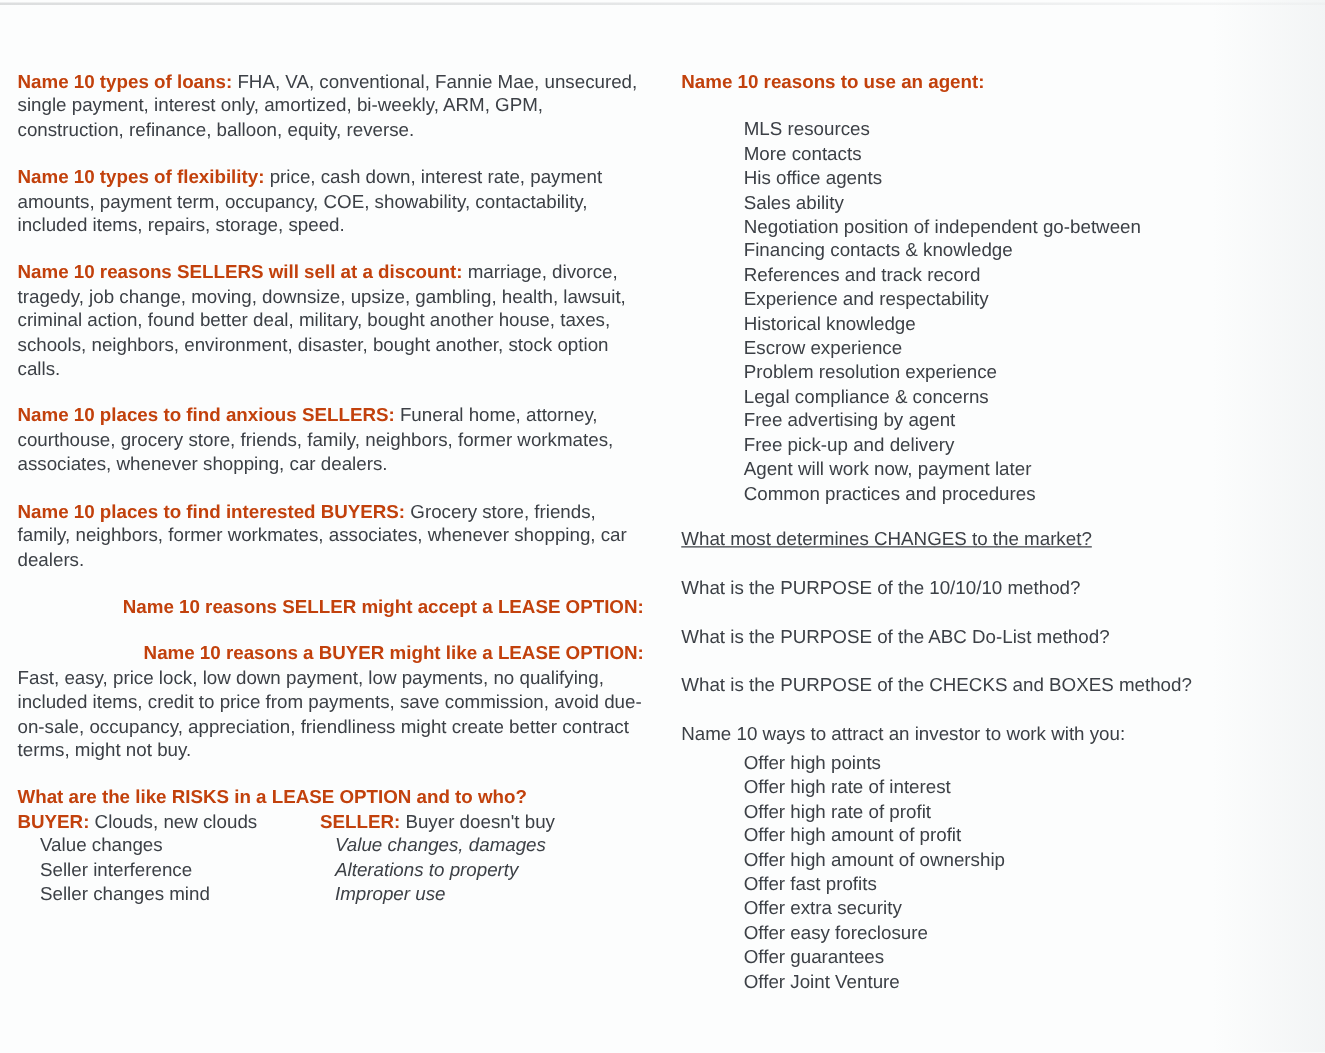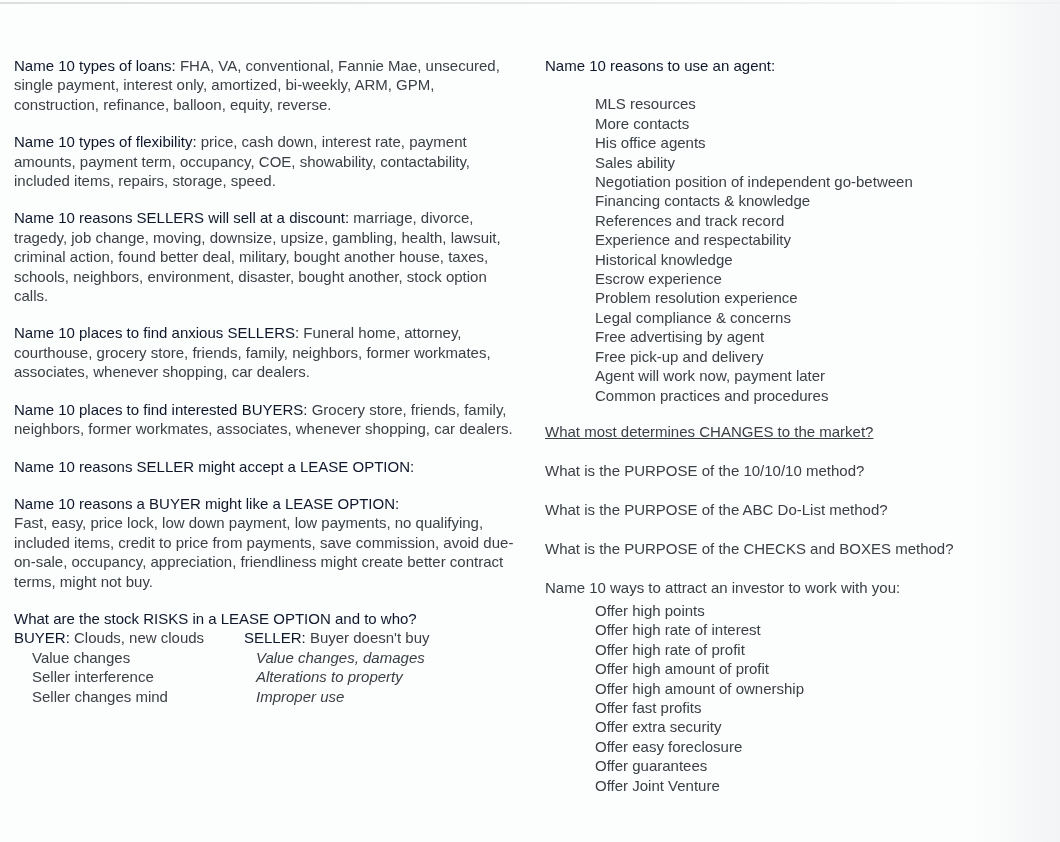--- a/index.html
+++ b/index.html
@@ -17,31 +17,31 @@
   .scan-edge-top {
     position: absolute; top: 2px; left: 0; width: 100%; height: 2px;
     background: linear-gradient(to right, #cfd1d2 0%, #d8dadb 40%, #e6e8e9 75%, #f4f5f5 100%);
     opacity: .7;
   }
   .scan-shade-right {
     position: absolute; top: 0; right: 0; width: 90px; height: 100%;
     background: linear-gradient(to right, rgba(220,224,226,0) 0%, rgba(214,219,222,.25) 100%);
     pointer-events: none;
   }
-  b, strong { font-weight: normal; color: #0f172a; }
+  b, strong { font-weight: bold; color: #c2410c; text-align: right; }
 
   .col { position: absolute; top: 56px; }
   .col-left  { left: 14px;  width: 501px; }
   .col-right { left: 545px; width: 506px; }
 
   .sec { margin-bottom: 18px; }
   .sec.stack > b { display: block; }
 
   
-  .risk-grid { display: grid; grid-template-columns: 230px 1fr; column-gap: 0; }
+  .risk-grid { display: grid; grid-template-columns: 230px 1fr; column-gap: 12px; }
   .risk-head { white-space: nowrap; }
   .risk-item-buyer  { padding-left: 18px; }
   .risk-item-seller { padding-left: 12px; font-style: italic; }
 
   
   .agent-heading { margin-bottom: 19px; }
   .indent-list { padding-left: 50px; }
   .q { margin-top: 17.5px; margin-bottom: 19.4px; }
   .q:first-child { margin-top: 0; text-decoration: underline; }
   .questions { margin-top: 17.5px; }
@@ -83,21 +83,21 @@
   <p class="sec stack">
     <b>Name 10 reasons SELLER might accept a LEASE OPTION:</b>
   </p>
 
   <p class="sec stack">
     <b>Name 10 reasons a BUYER might like a LEASE OPTION:</b>
     <span>Fast, easy, price lock, low down payment, low payments, no qualifying, included items, credit to price from payments, save commission, avoid due-on-sale, occupancy, appreciation, friendliness might create better contract terms, might not buy.</span>
   </p>
 
   <div class="sec">
-    <b>What are the stock RISKS in a LEASE OPTION and to who?</b>
+    <b>What are the like RISKS in a LEASE OPTION and to who?</b>
     <div class="risk-grid">
       <div>
         <div class="risk-head"><b>BUYER:</b> <span>Clouds, new clouds</span></div>
         <div class="risk-item-buyer">Value changes</div>
         <div class="risk-item-buyer">Seller interference</div>
         <div class="risk-item-buyer">Seller changes mind</div>
       </div>
       <div>
         <div class="risk-head"><b>SELLER:</b> <span>Buyer doesn't buy</span></div>
         <div class="risk-item-seller">Value changes, damages</div>

